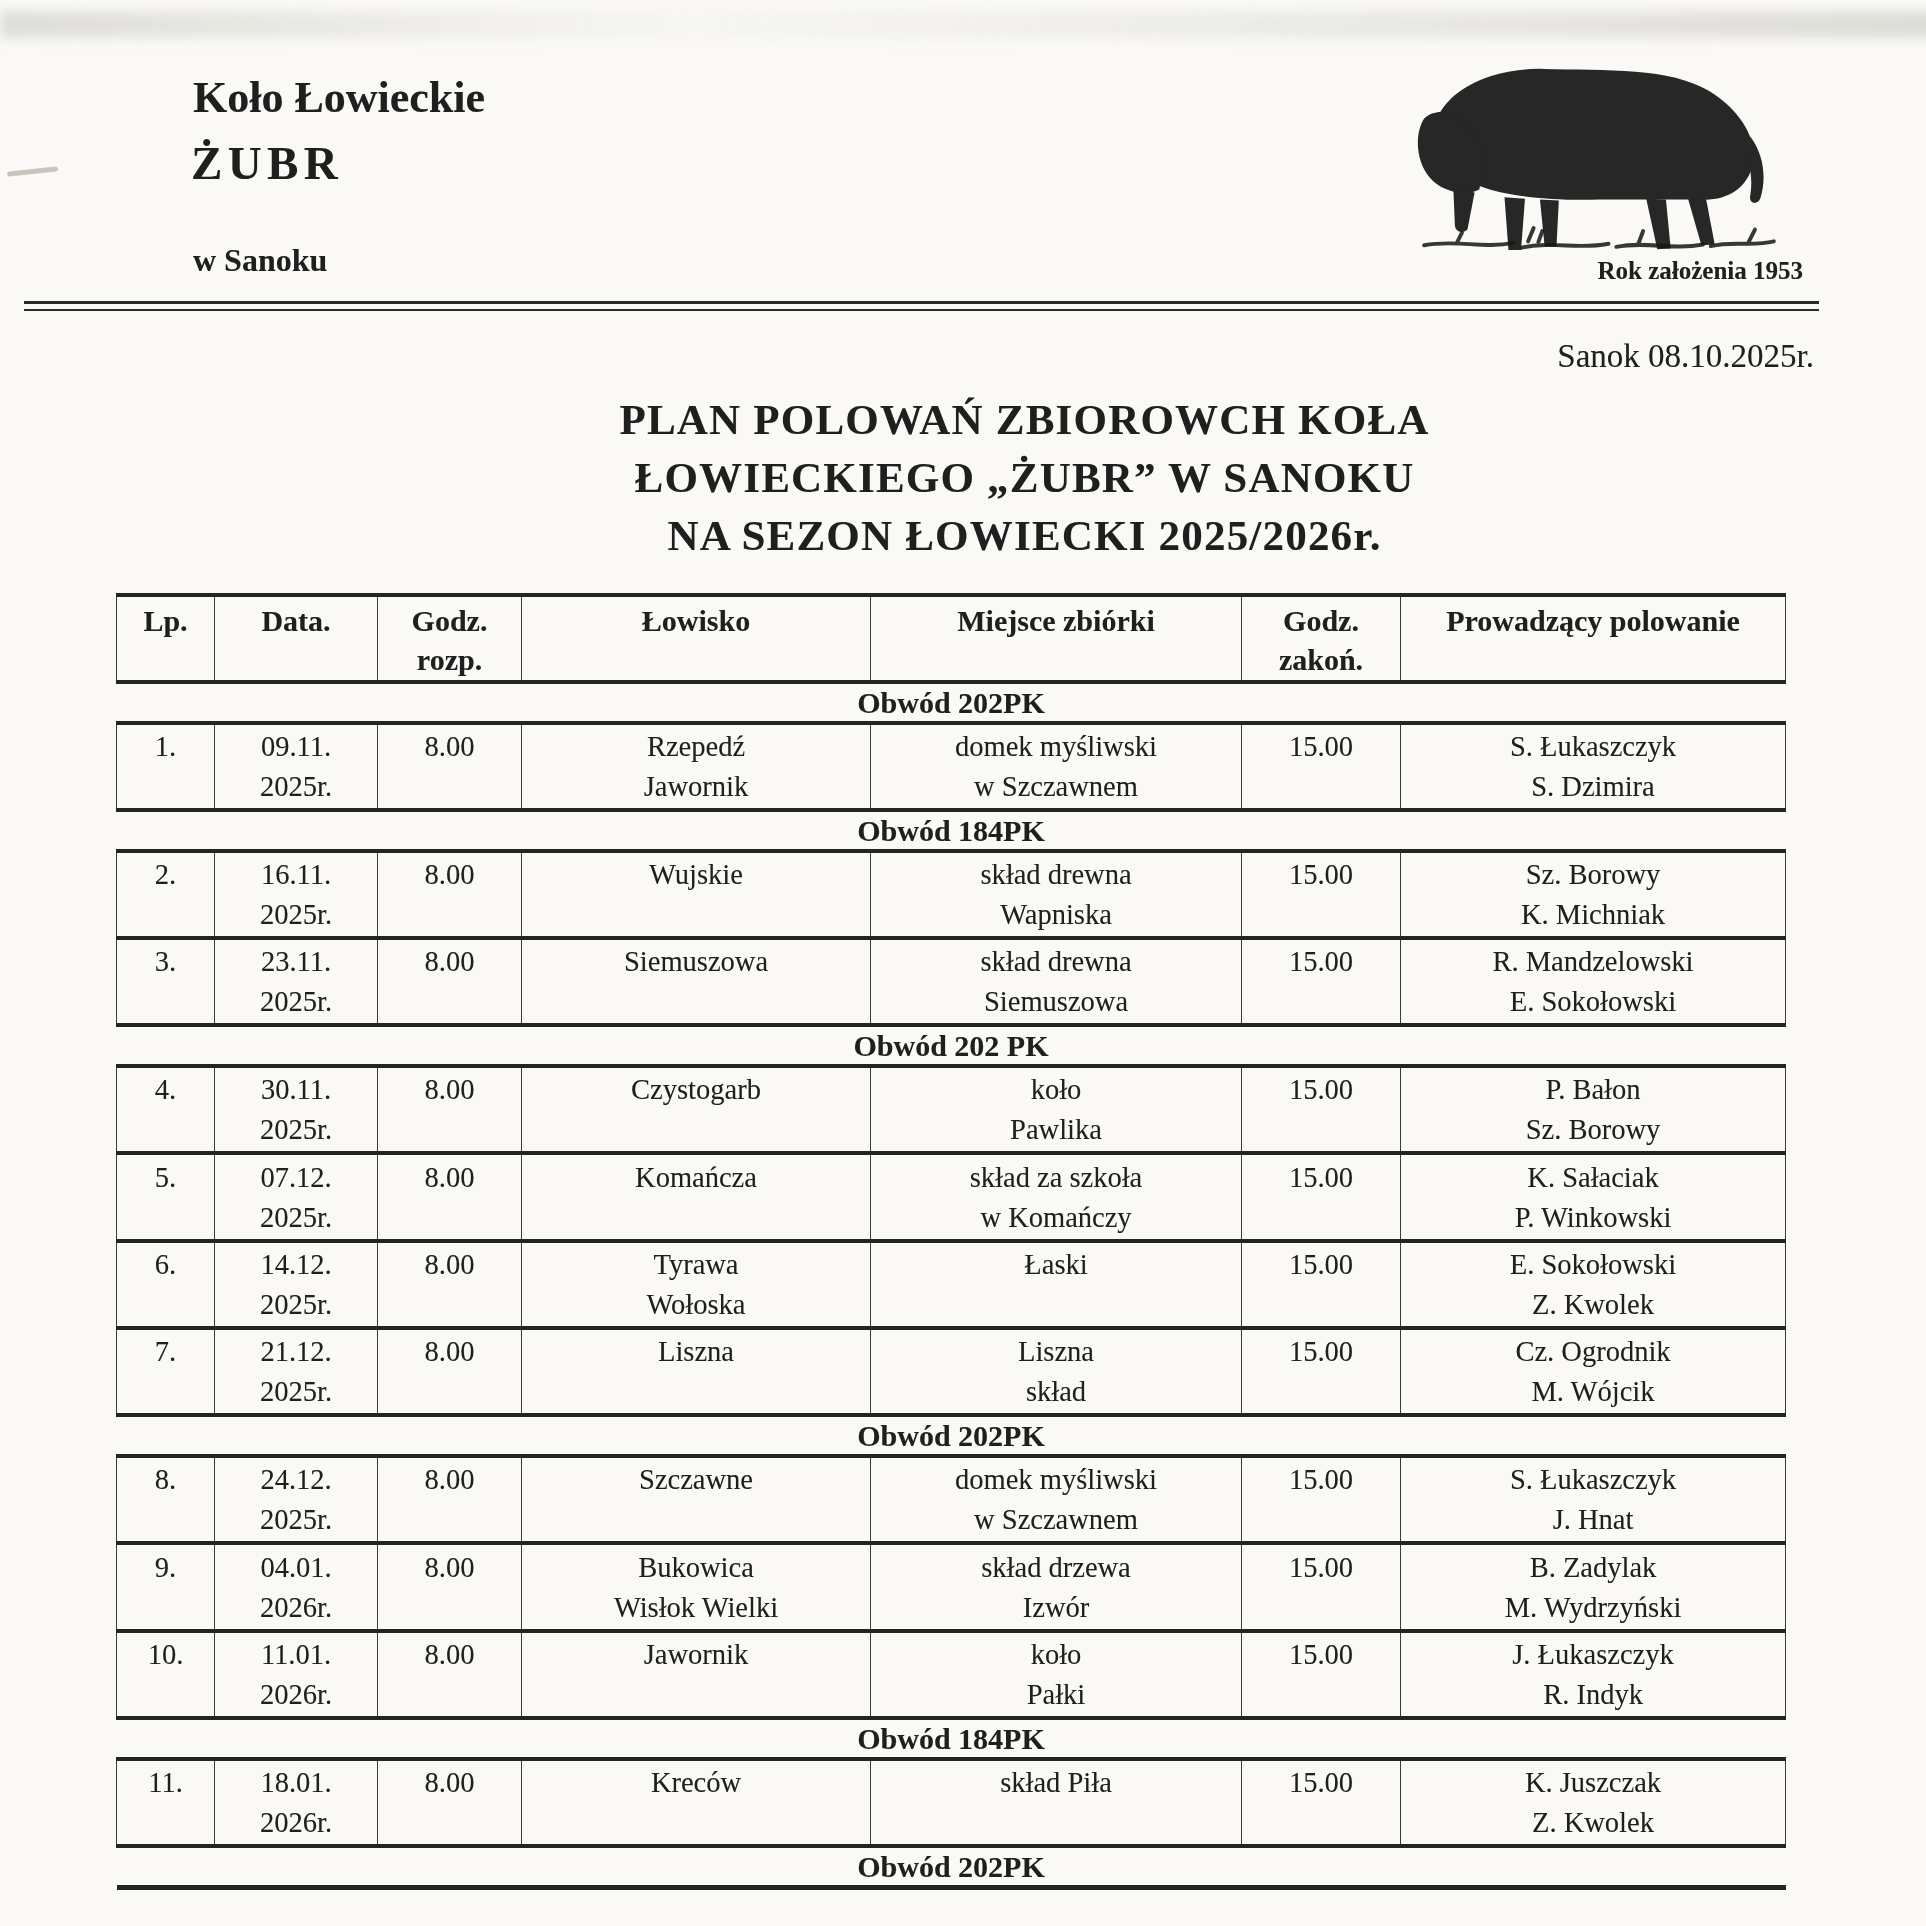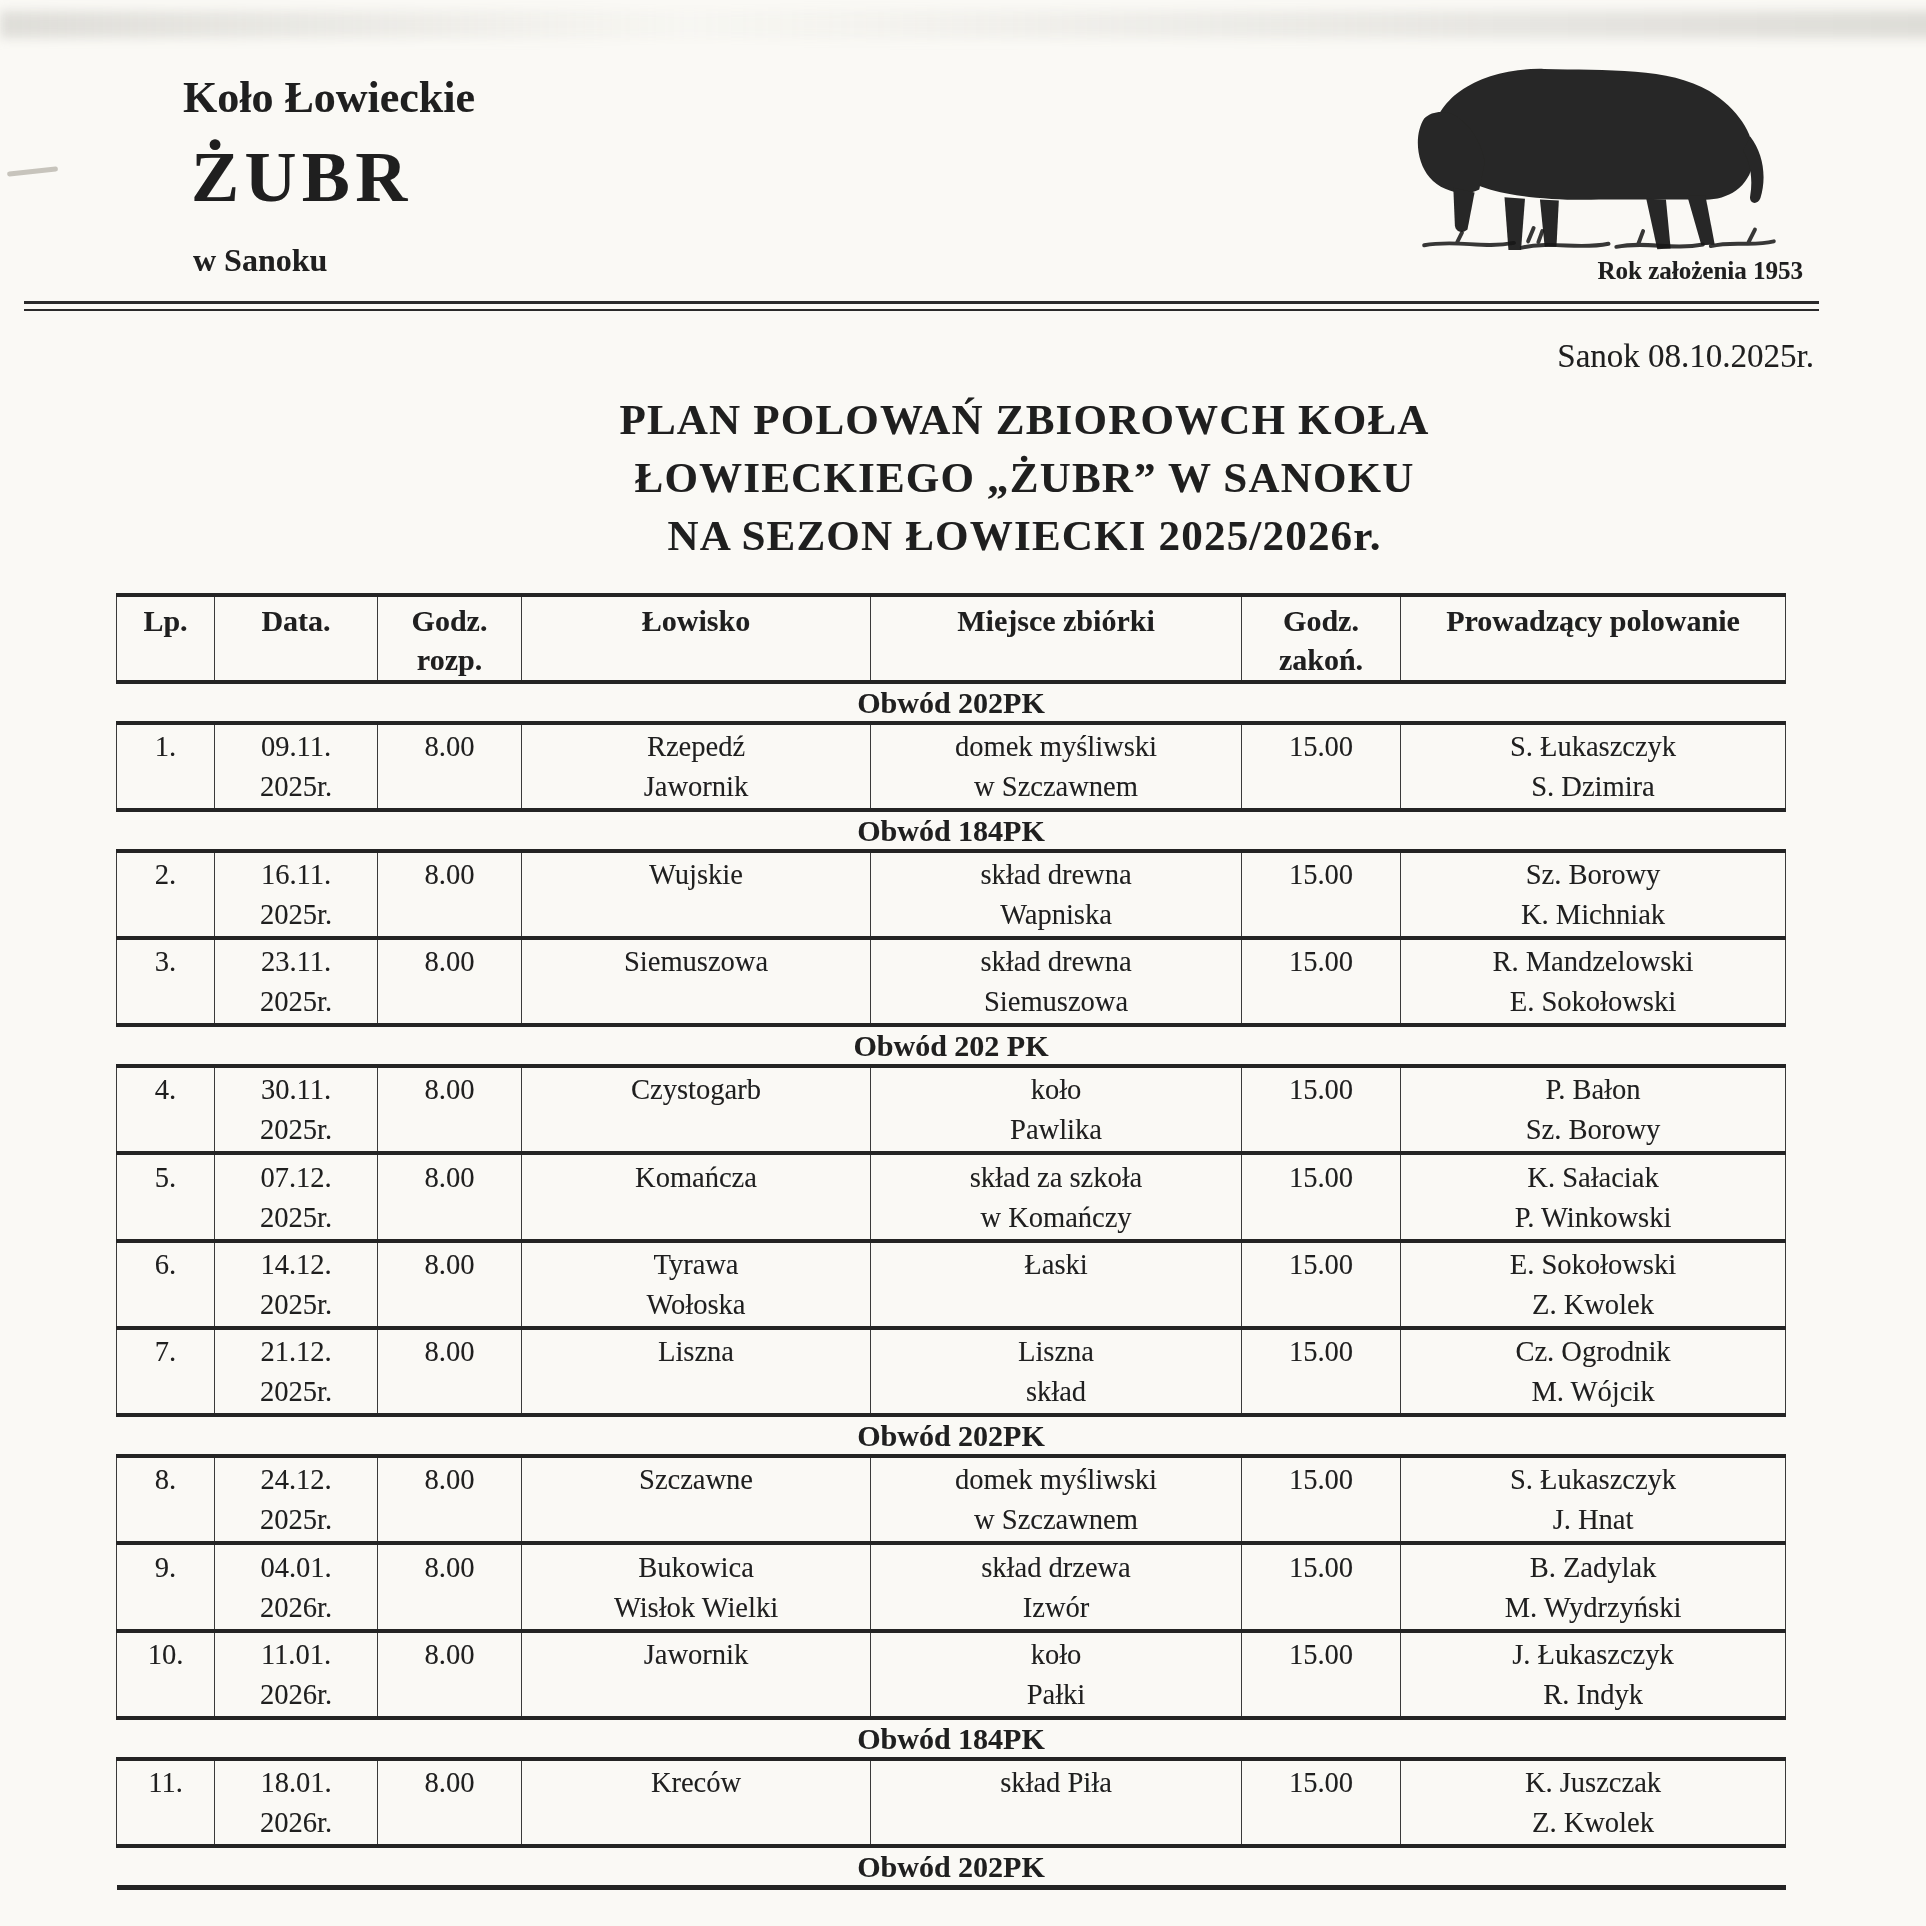--- a/index.html
+++ b/index.html
@@ -8,22 +8,22 @@
     position:relative; width:1965px; height:2702px; overflow:hidden;
     background:#faf9f5;
     font-family:"Liberation Serif","DejaVu Serif",serif;
     color:#1f1f1f;
     text-shadow:0.2px 0.3px 0.3px rgba(25,25,25,0.28);
   }
   .top-streak{position:absolute;top:10.8px;left:0;width:100%;height:27px;
     background:linear-gradient(90deg,rgba(190,189,183,.45),rgba(235,234,229,.15) 35%,rgba(205,204,199,.4) 75%,rgba(185,184,178,.45));
     filter:blur(5.4px);}
   
-  .org1{position:absolute;left:183px;top:72px;font-size:44px;font-weight:bold;}
-  .org2{position:absolute;left:191px;top:136px;font-size:72px;font-weight:bold;letter-spacing:5.4px;}
+  .org1{position:absolute;left:193px;top:72px;font-size:44px;font-weight:bold;}
+  .org2{position:absolute;left:191px;top:136px;font-size:47px;font-weight:bold;letter-spacing:5.4px;}
   .org3{position:absolute;left:193px;top:242px;font-size:32px;font-weight:bold;}
   .pencil-dash{position:absolute;left:7px;top:169px;width:51px;height:4.6px;background:#c7c4bc;border-radius:2.3px;transform:rotate(-6deg);}
   .logo{position:absolute;left:1410px;top:42px;width:378px;height:216px;}
   .logo svg{width:100%;height:100%;filter:blur(0.5px) contrast(1.05);}
   .founded{position:absolute;left:1410px;top:257px;width:393px;text-align:right;font-size:25px;font-weight:bold;}
   .rule-top{position:absolute;left:24px;top:301px;width:1795px;height:5px;border-top:3.9px solid #2a2a2a;border-bottom:2.7px solid #2a2a2a;}
   .dateline{position:absolute;left:1271px;top:338px;width:543px;text-align:right;font-size:33px;}
   .title{position:absolute;left:493px;top:391px;width:1063px;text-align:center;
     font-size:43px;font-weight:bold;line-height:58px;letter-spacing:1.2px;white-space:pre-line;}
   

